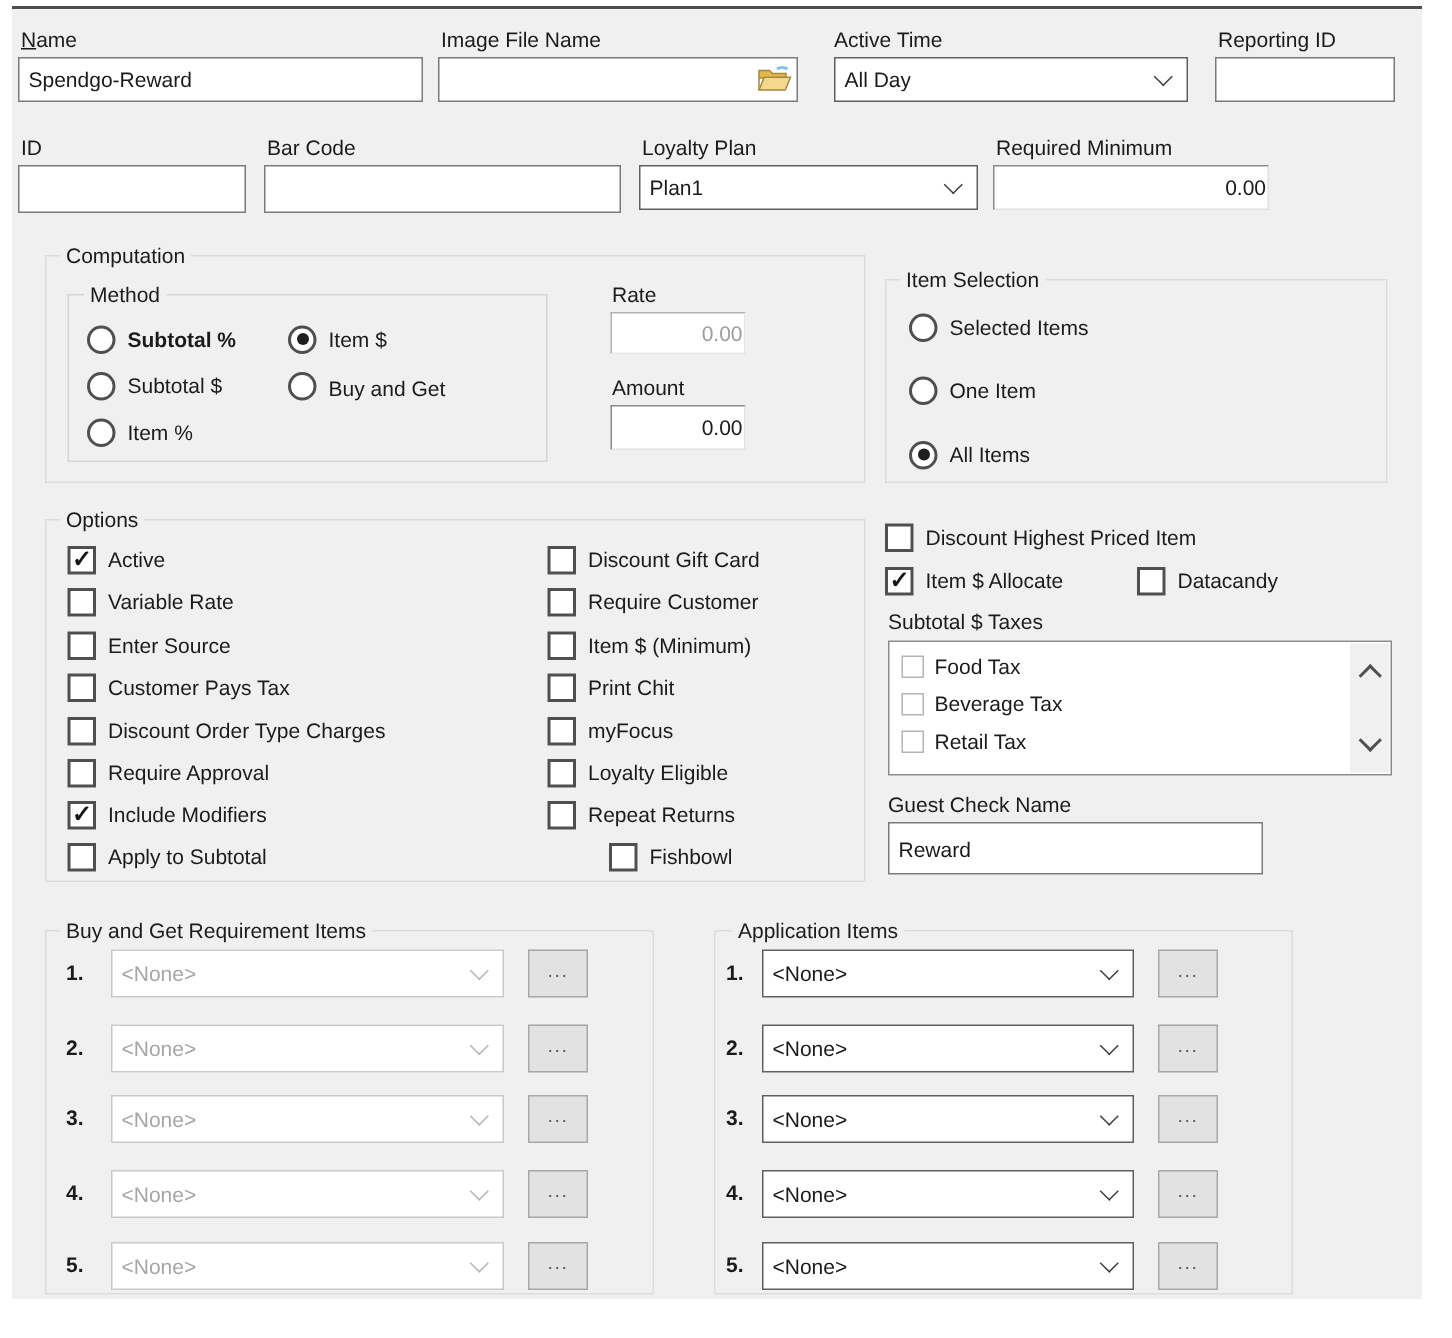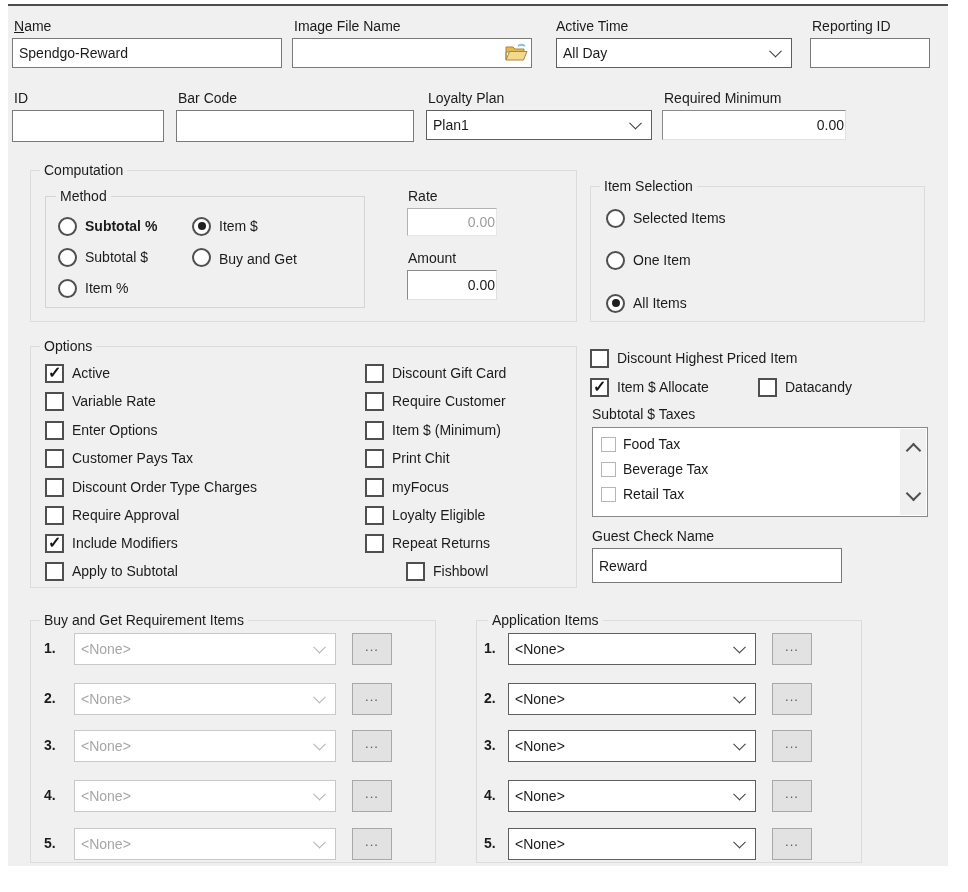--- a/index.html
+++ b/index.html
@@ -167,21 +167,21 @@
 <div class="row" style="left:45px;top:363px;">
   <span class="cb checked"></span>
   <span>Active</span>
 </div>
 <div class="row" style="left:45px;top:391px;">
   <span class="cb"></span>
   <span>Variable Rate</span>
 </div>
 <div class="row" style="left:45px;top:420px;">
   <span class="cb"></span>
-  <span>Enter Options</span>
+  <span>Enter Source</span>
 </div>
 <div class="row" style="left:45px;top:448px;">
   <span class="cb"></span>
   <span>Customer Pays Tax</span>
 </div>
 <div class="row" style="left:45px;top:477px;">
   <span class="cb"></span>
   <span>Discount Order Type Charges</span>
 </div>
 <div class="row" style="left:45px;top:505px;">

